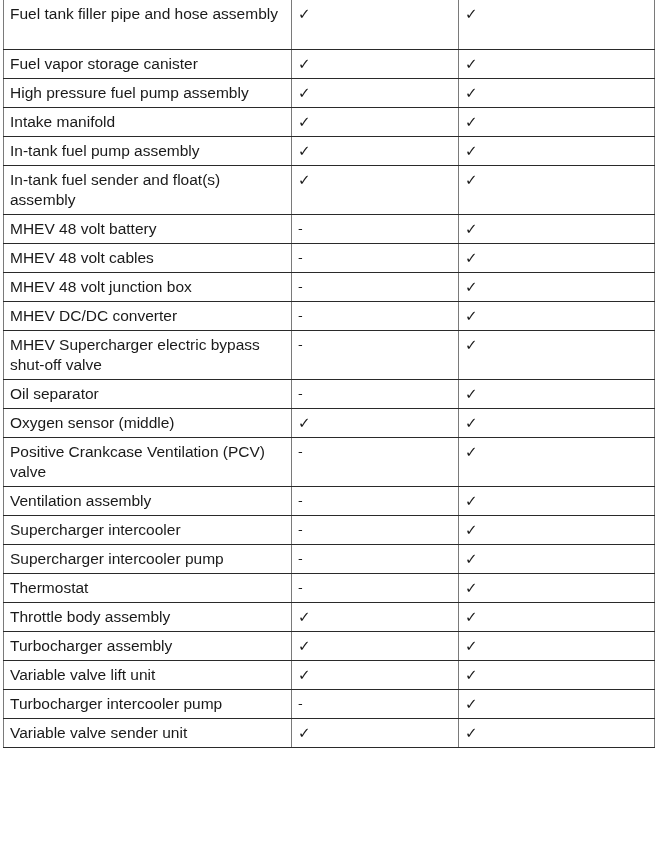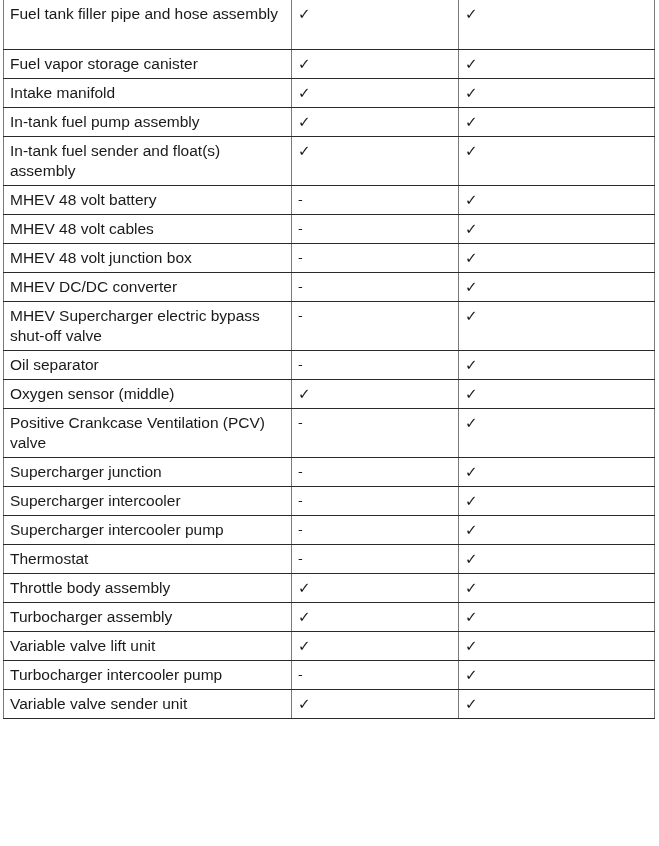--- a/index.html
+++ b/index.html
@@ -36,20 +36,25 @@
       <col class="c3">
     </colgroup>
   <tbody id="tbody">
       <tr class="tall first">
         <td>Fuel tank filler pipe and hose assembly</td>
         <td class="mark">✓</td>
         <td class="mark">✓</td>
       </tr>
       <tr>
         <td>Fuel vapor storage canister</td>
+        <td class="mark">✓</td>
+        <td class="mark">✓</td>
+      </tr>
+      <tr>
+        <td>High pressure fuel pump assembly</td>
         <td class="mark">✓</td>
         <td class="mark">✓</td>
       </tr>
       <tr>
         <td>Intake manifold</td>
         <td class="mark">✓</td>
         <td class="mark">✓</td>
       </tr>
       <tr>
         <td>In-tank fuel pump assembly</td>
@@ -95,21 +100,21 @@
         <td>Oxygen sensor (middle)</td>
         <td class="mark">✓</td>
         <td class="mark">✓</td>
       </tr>
       <tr class="tall">
         <td>Positive Crankcase Ventilation (PCV) valve</td>
         <td class="mark dash">-</td>
         <td class="mark">✓</td>
       </tr>
       <tr>
-        <td>Supercharger junction</td>
+        <td>Ventilation assembly</td>
         <td class="mark dash">-</td>
         <td class="mark">✓</td>
       </tr>
       <tr>
         <td>Supercharger intercooler</td>
         <td class="mark dash">-</td>
         <td class="mark">✓</td>
       </tr>
       <tr>
         <td>Supercharger intercooler pump</td>

